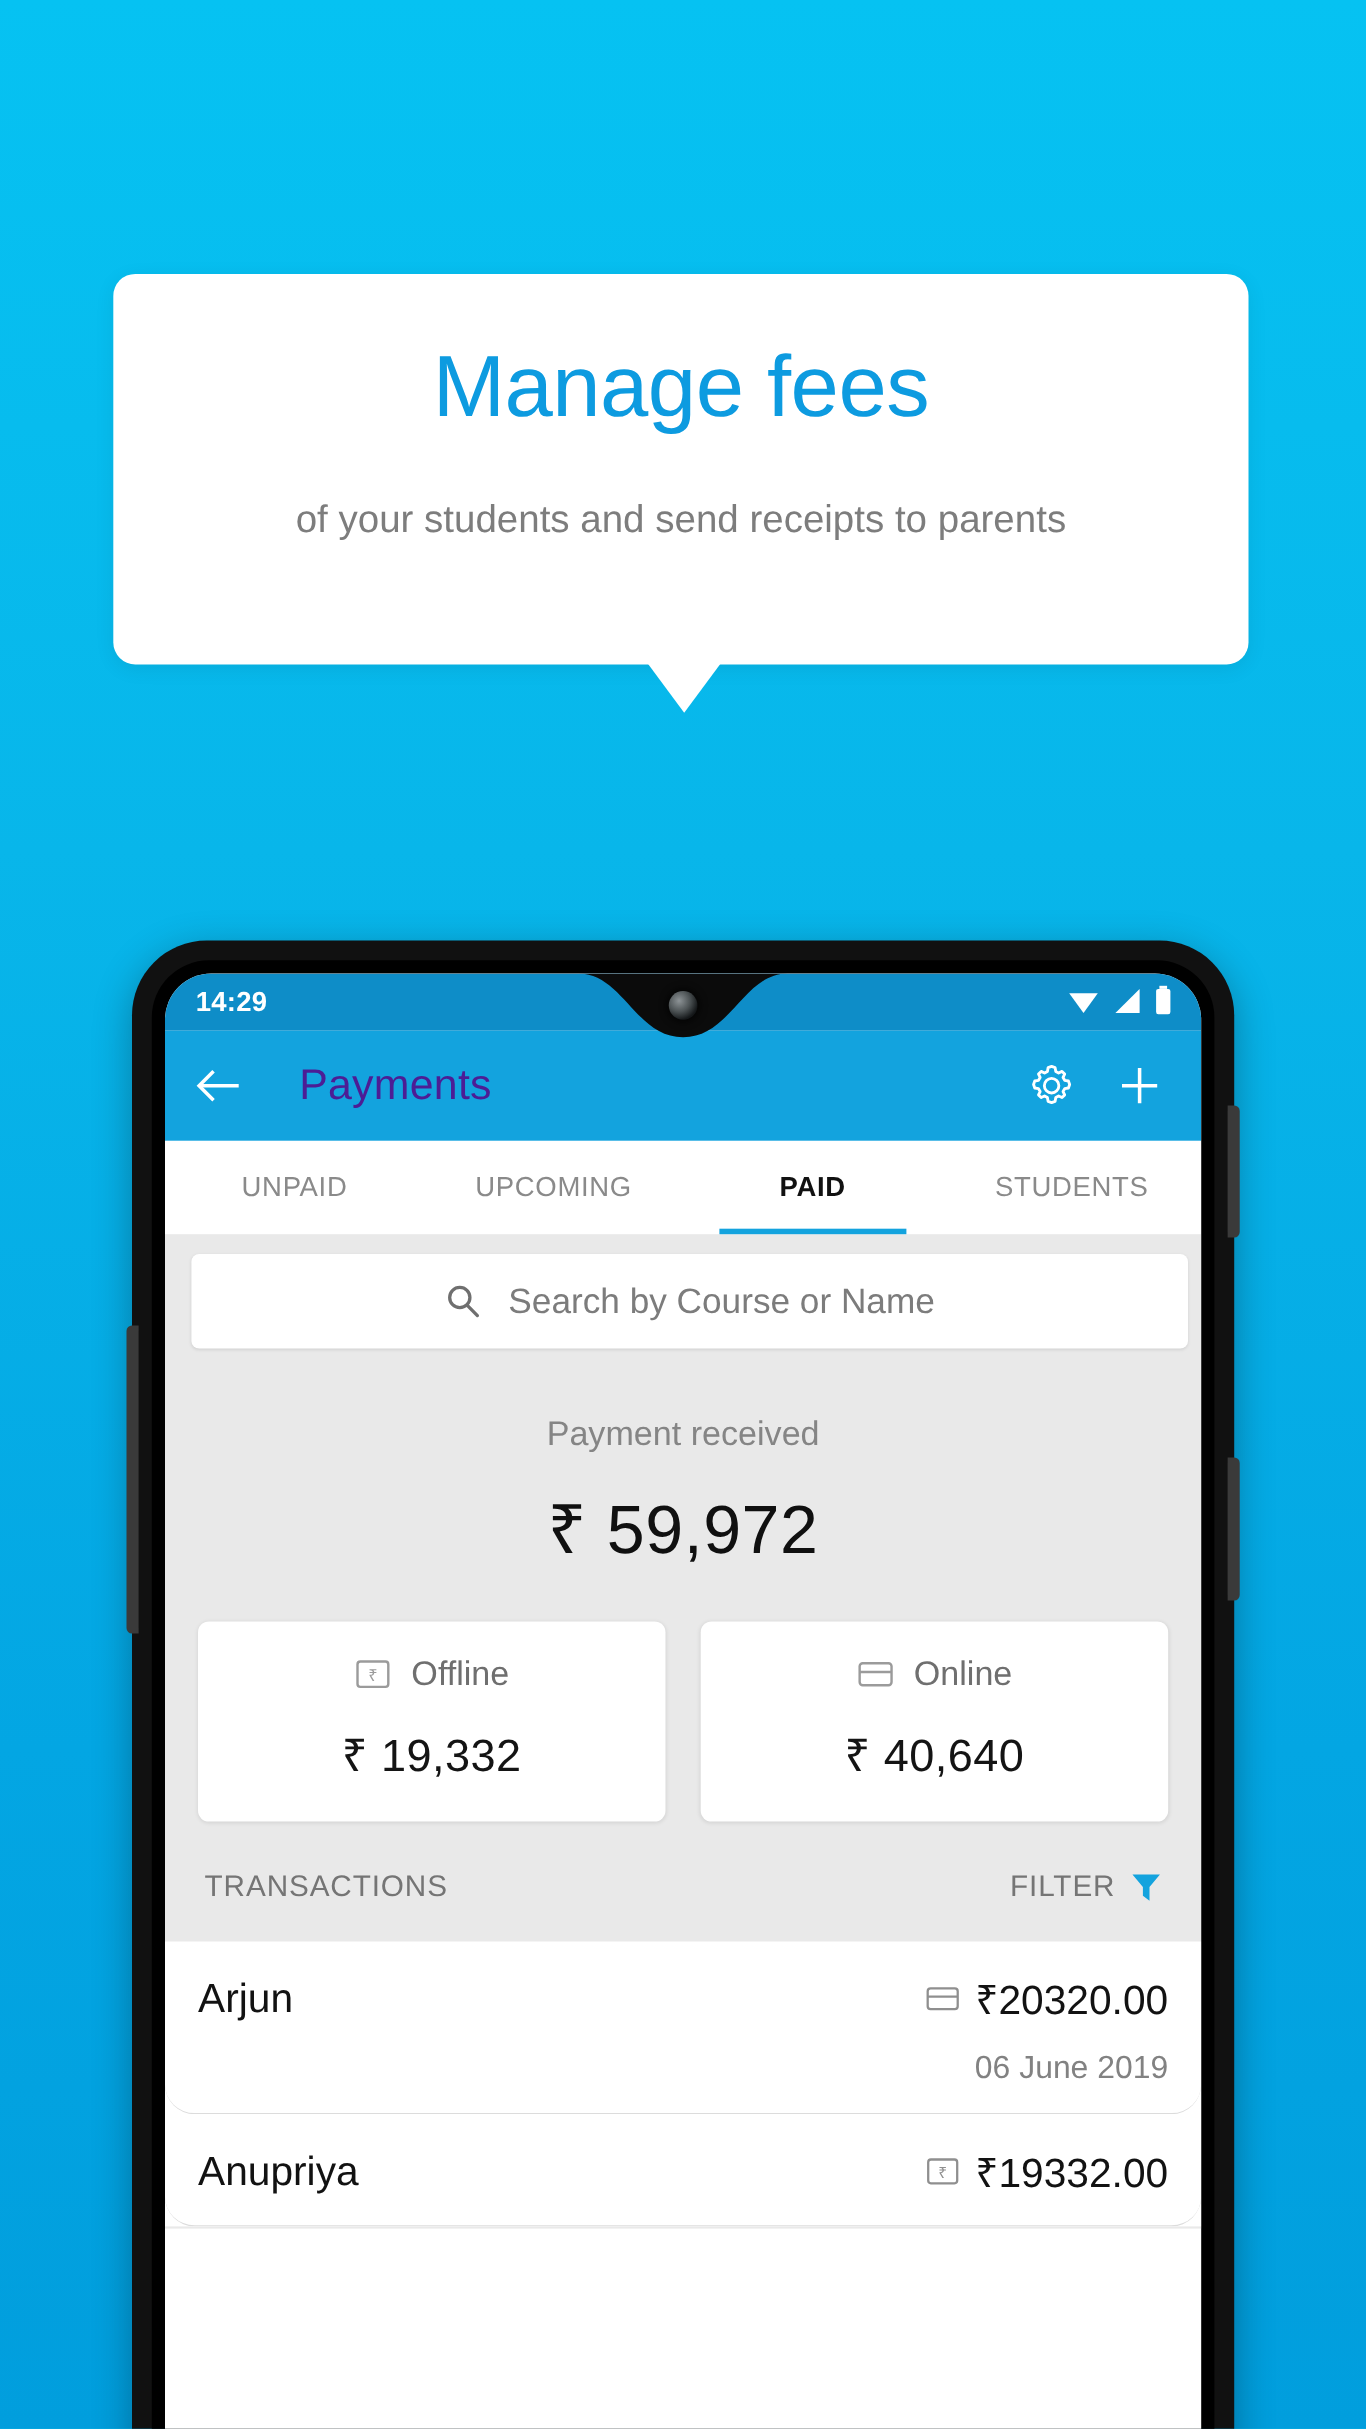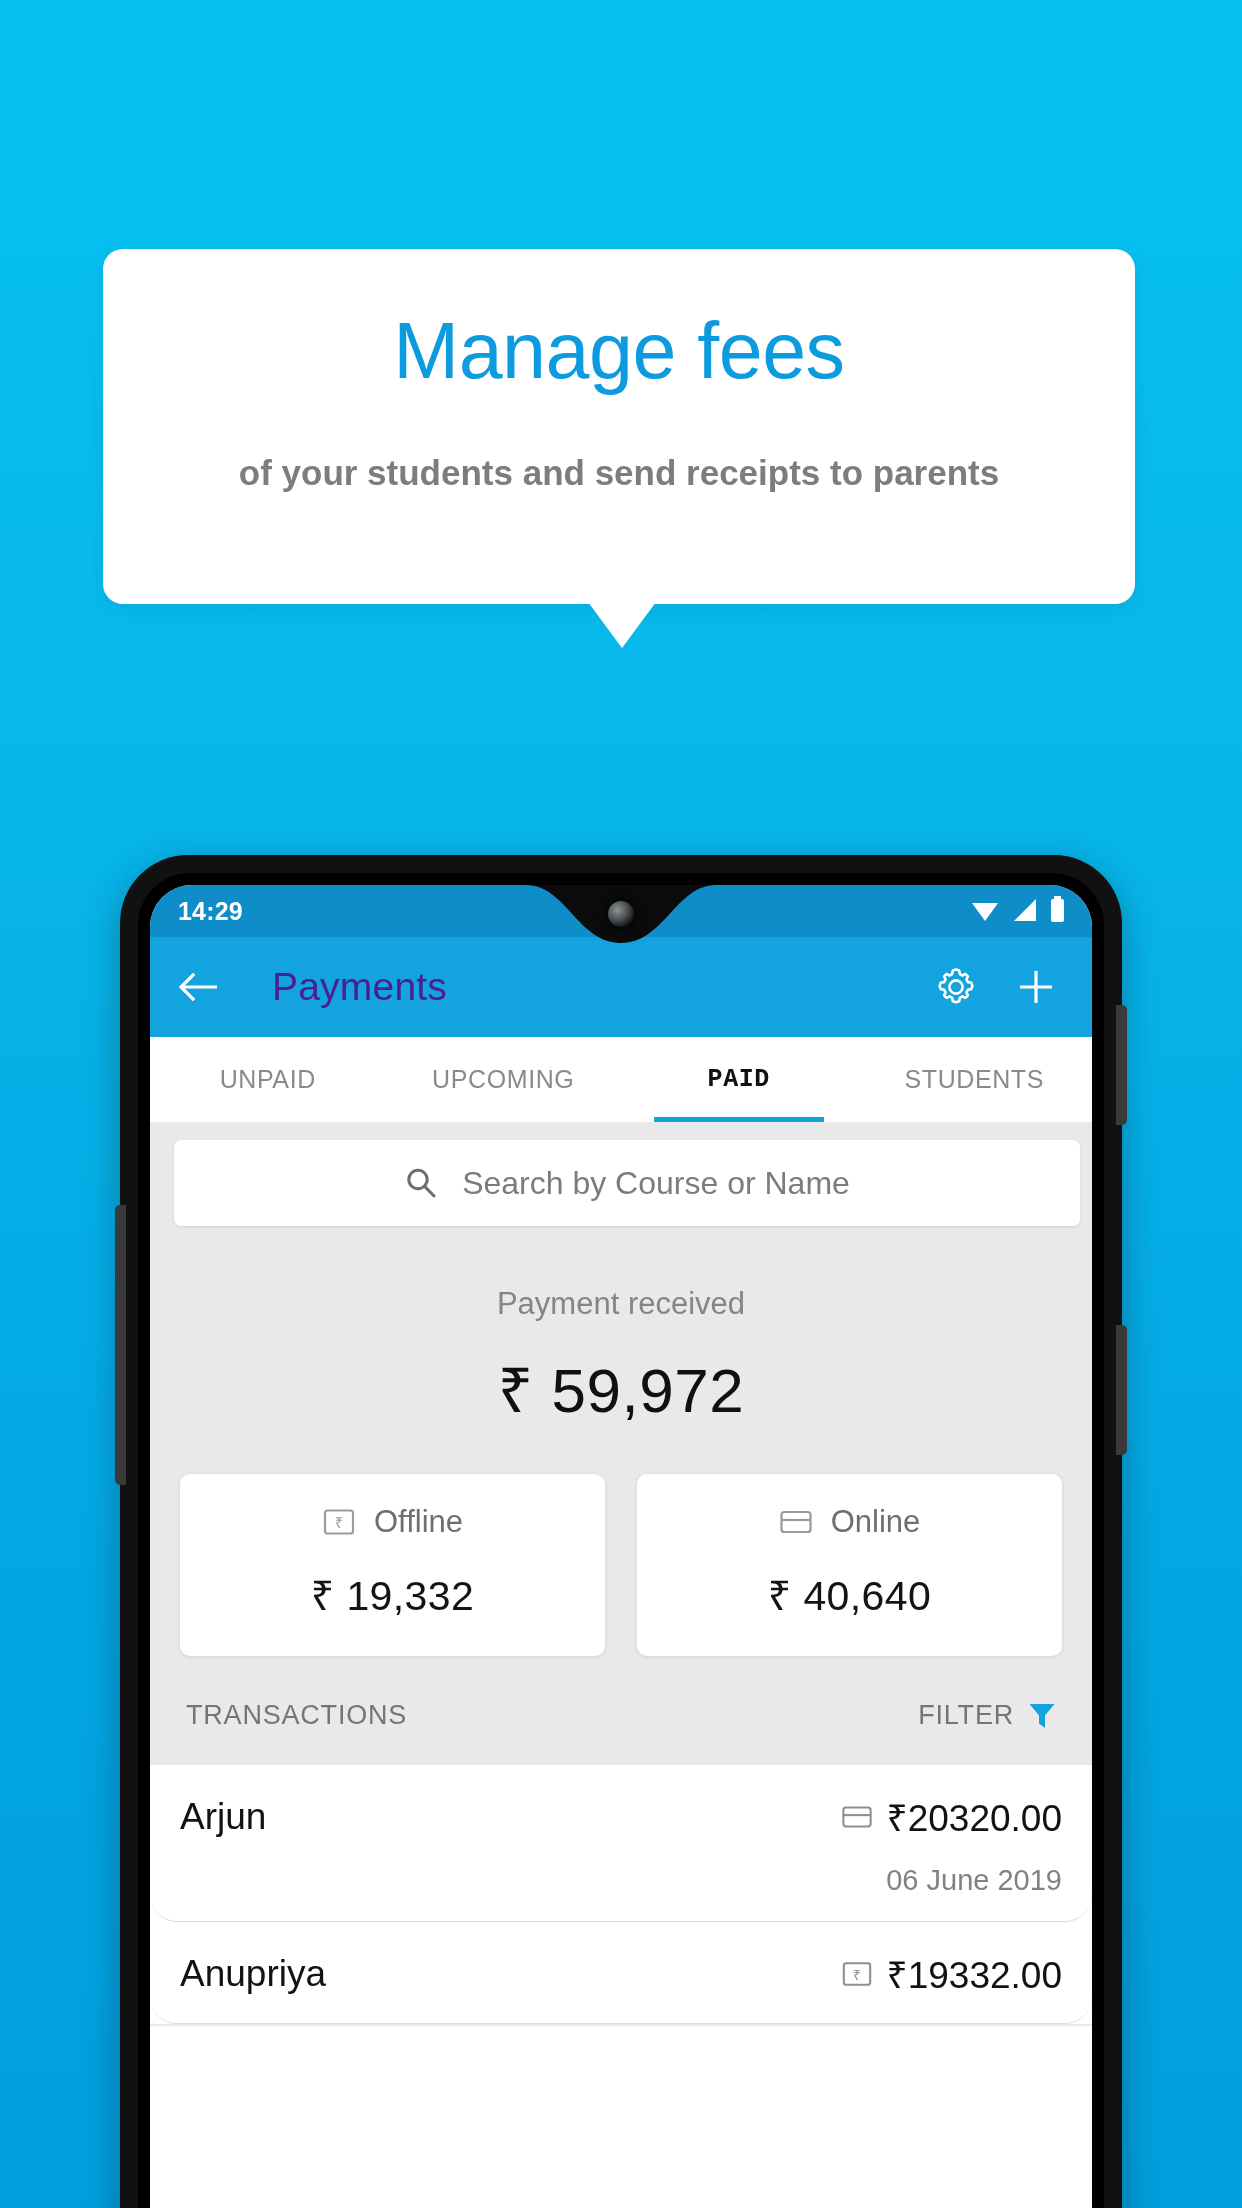--- a/index.html
+++ b/index.html
@@ -55,21 +55,21 @@
     letter-spacing: -0.5px;
     line-height: 1;
   }
   #bubble-sub {
     position: absolute;
     left: 0;
     right: 0;
     top: 206px;
     text-align: center;
     font-size: 35px;
-    font-weight: 700;
+    font-weight: 400;
     color: #7d7d7d;
     line-height: 1;
   }
 
   
   #phone {
     position: absolute;
     left: 120px;
     top: 855px;
     width: 1002px;
@@ -193,21 +193,21 @@
     flex: 1;
     display: flex;
     align-items: center;
     justify-content: center;
     position: relative;
     font-size: 25px;
     letter-spacing: 0.6px;
     color: #8a8a8a;
     font-weight: 400;
   }
-  .tab.active { color: #111111; font-weight: 700; font-family: Liberation Mono, monospace; }
+  .tab.active { color: #111111; font-weight: 700; }
   .tab.active::after {
     content: "";
     position: absolute;
     left: 14%;
     right: 14%;
     bottom: 0;
     height: 5px;
     background: #13A3DE;
   }
 

